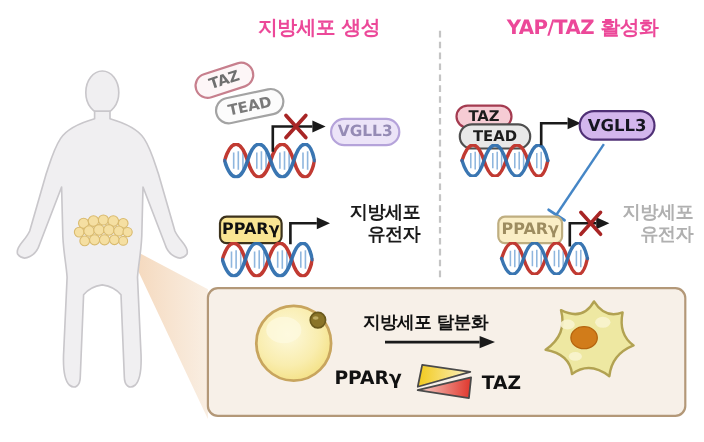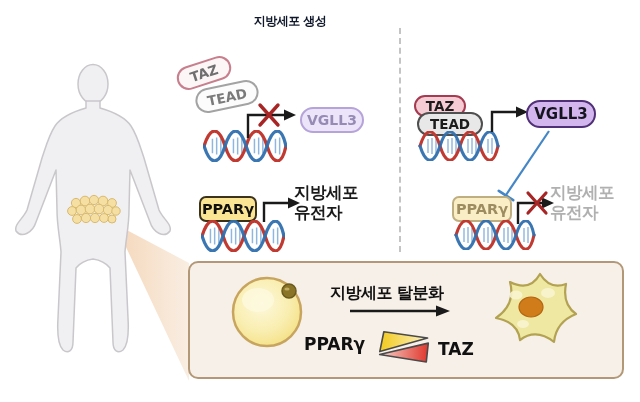--- a/index.html
+++ b/index.html
@@ -1,26 +1,26 @@
 <!DOCTYPE html>
 <html><head>
 <meta charset="utf-8">
 <style>
   html,body{margin:0;padding:0;background:#fff;}
   #canvas{
     position:relative;width:640px;height:402px;background:#ffffff;overflow:hidden;
     font-family:"DejaVu Sans","Liberation Sans",sans-serif;
   }
   .abs{position:absolute;}
-  .panel-title{font-size:12px;font-weight:800;color:#0f172a;text-align:center;letter-spacing:-0.5px;}
+  .panel-title{font-size:18px;font-weight:800;color:#ec4899;text-align:center;letter-spacing:-0.5px;}
   .badge{
     display:flex;align-items:center;justify-content:center;
     border-radius:999px;font-weight:800;box-sizing:border-box;letter-spacing:0;
   }
-  .gene-text{font-size:16.5px;font-weight:700;line-height:20px;text-align:left;letter-spacing:-0.5px;}
+  .gene-text{font-size:16.5px;font-weight:700;line-height:20px;text-align:right;letter-spacing:-0.5px;}
   .divider{border-left:2px dashed #c4c4c4;width:0;}
   .bottom-panel{
     background:#f7f0e8;border:2px solid #b39878;border-radius:10px;box-sizing:border-box;
   }
   .blabel{font-weight:800;color:#111;}
   svg{display:block;}
 </style>
 </head>
 <body>
 
@@ -79,20 +79,21 @@
         <circle cx="110" cy="151" r="4.2"></circle>
       <circle cx="71" cy="159" r="4.4"></circle>
         <circle cx="80" cy="158" r="4.6"></circle>
         <circle cx="89" cy="158" r="4.6"></circle>
       <circle cx="98" cy="158" r="4.4"></circle>
         <circle cx="106" cy="159" r="4.0"></circle>
     </g>
   </svg>
 
   <div class="abs panel-title" style="left:205px;top:13px;width:170px;">지방세포 생성</div>
+  <div class="abs panel-title" style="left:437px;top:13px;width:185px;">YAP/TAZ 활성화</div>
 
   <div class="abs divider" style="left:399px;top:28px;height:224px;"></div>
 
   <div class="abs badge" style="left:176px;top:61px;width:56px;height:24px;background:#fdf6f7;border:2px solid #c77f8d;color:#6f6f6f;font-size:13.5px;transform:rotate(-18deg);">TAZ</div>
   <div class="abs badge" style="left:195px;top:84px;width:64px;height:25px;background:#fcfcfc;border:2px solid #a3a3a3;color:#7a7a7a;font-size:13.5px;transform:rotate(-12deg);">TEAD</div>
 
   <svg class="abs" style="left:203px;top:130px;" width="84" height="32" viewBox="0 0 80 30">
       <use href="#dna-sym"></use>
     </svg>
 

